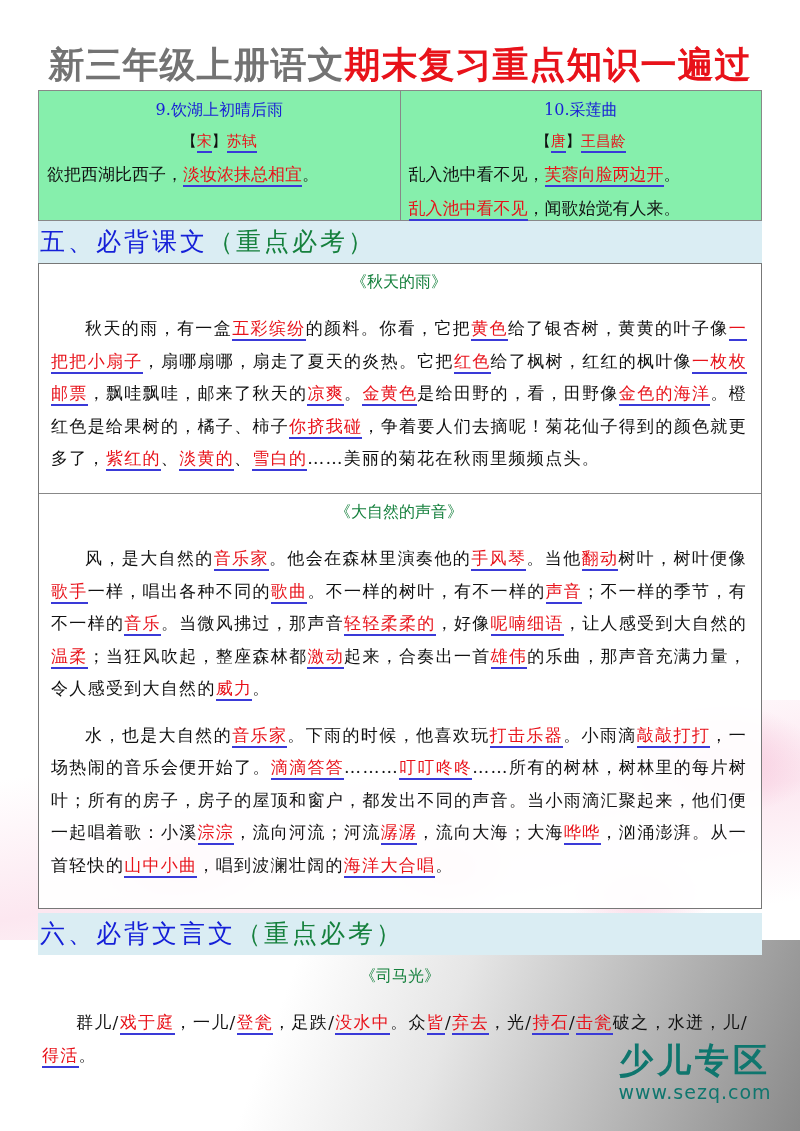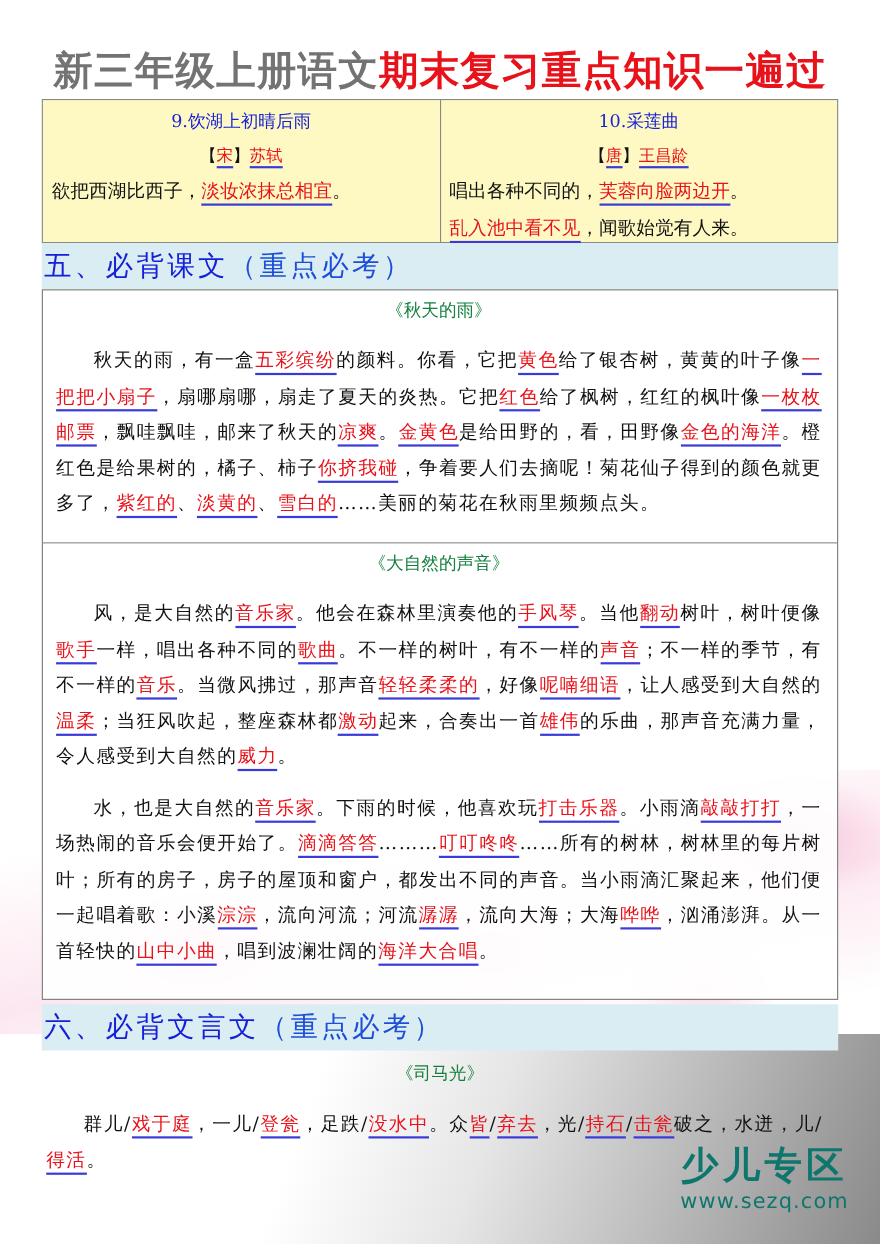--- a/index.html
+++ b/index.html
@@ -30,35 +30,35 @@
   .page-title {
     position:absolute; left:0; top:40px; width:800px; text-align:center;
     font-size:36px; font-weight:bold; letter-spacing:1px; line-height:50px;
     font-family:"DejaVu Sans", sans-serif;
   }
   .page-title .t-black { color:#737373; }
   .page-title .t-red { color:#e8121a; }
 
   .poem-table {
     position:absolute; left:38px; top:90px; width:724px; height:131px;
-    border:1px solid #888; box-sizing:border-box; display:flex; background:#fef9c3;
+    border:1px solid #888; box-sizing:border-box; display:flex; background:#86efac;
   }
   .poem-cell { flex:1; box-sizing:border-box; padding-top:4px; text-align:center; }
   .poem-cell + .poem-cell { border-left:1px solid #888; }
   .poem-title { color:#1a22d6; font-size:16px; line-height:30px; }
   .poem-author { font-size:15px; line-height:32px; }
   .poem-line { font-size:17px; line-height:34px; white-space:nowrap; text-align:left; padding-left:8px; }
 
   .section-header {
     position:absolute; left:38px; width:724px; height:42px;
     background:#daedf3; box-sizing:border-box;
     font-size:25px; line-height:42px; padding-left:2px; letter-spacing:3px;
   }
   .section-header .sh-blue { color:#1520d8; }
-  .section-header .sh-red { color:#1d4ed8; }
+  .section-header .sh-red { color:#15803d; }
 
   .text-box {
     position:absolute; left:38px; width:724px; box-sizing:border-box;
     border:1px solid #777; background:rgba(255,255,255,0.92);
   }
   .text-block { padding:0 14px 0 12px; }
   .text-block + .text-block { border-top:1px solid #888; }
   .block-title { color:#15803d; text-align:center; font-size:16px; line-height:32px; padding-top:2px; }
   .para { font-size:17px; line-height:32.5px; text-align:justify; letter-spacing:1.3px; }
   .indent { text-indent:2em;margin-top:14px; }
@@ -91,21 +91,21 @@
 
 <div class="poem-table layer">
   <div class="poem-cell">
     <div class="poem-title">9.饮湖上初晴后雨</div>
     <div class="poem-author">【<span class="hl">宋</span>】<span class="hl">苏轼</span></div>
     <div class="poem-line"><span class="plain">欲把西湖比西子，</span><span class="hl">淡妆浓抹总相宜</span><span class="plain">。</span></div>
   </div>
   <div class="poem-cell">
     <div class="poem-title">10.采莲曲</div>
     <div class="poem-author">【<span class="hl">唐</span>】<span class="hl">王昌龄</span></div>
-    <div class="poem-line"><span class="plain">唱出各种不同的，</span><span class="hl">芙蓉向脸两边开</span><span class="plain">。</span></div>
+    <div class="poem-line"><span class="plain">乱入池中看不见，</span><span class="hl">芙蓉向脸两边开</span><span class="plain">。</span></div>
     <div class="poem-line"><span class="hl">乱入池中看不见</span><span class="plain">，闻歌始觉有人来。</span></div>
   </div>
 </div>
 
 <div class="section-header layer" style="top:221px;">
   <span class="sh-blue">五、必背课文</span><span class="sh-red">（重点必考）</span>
 </div>
 
 <div class="text-box layer" style="top:263px;">
   <div class="text-block" style="height:229px;">

